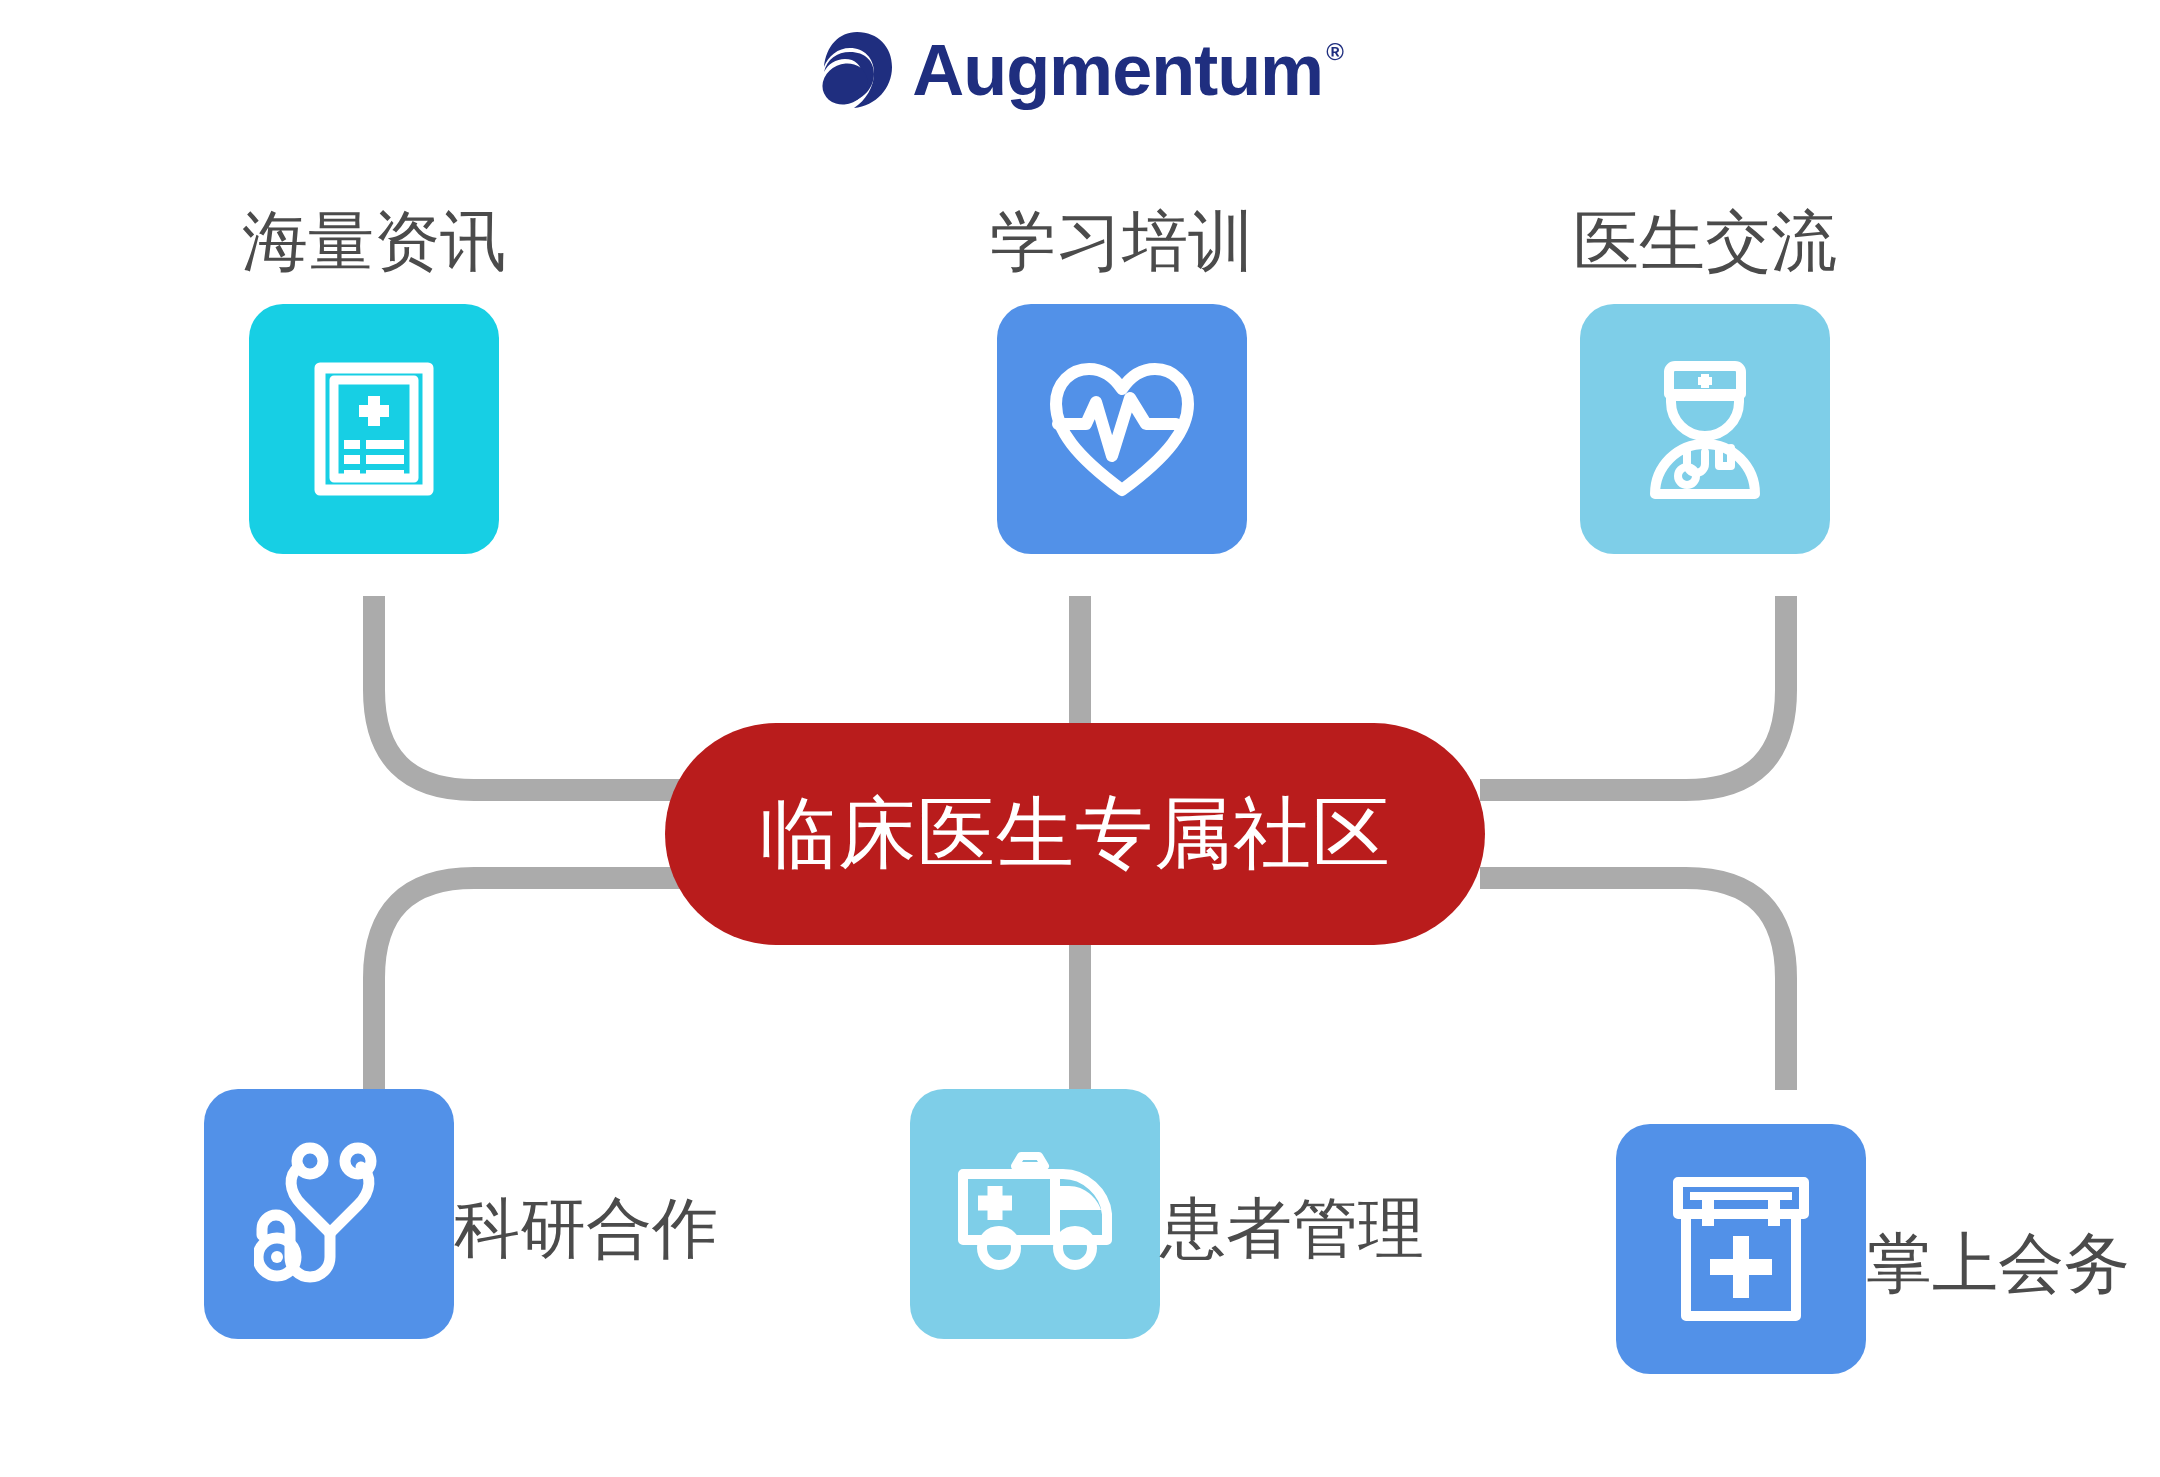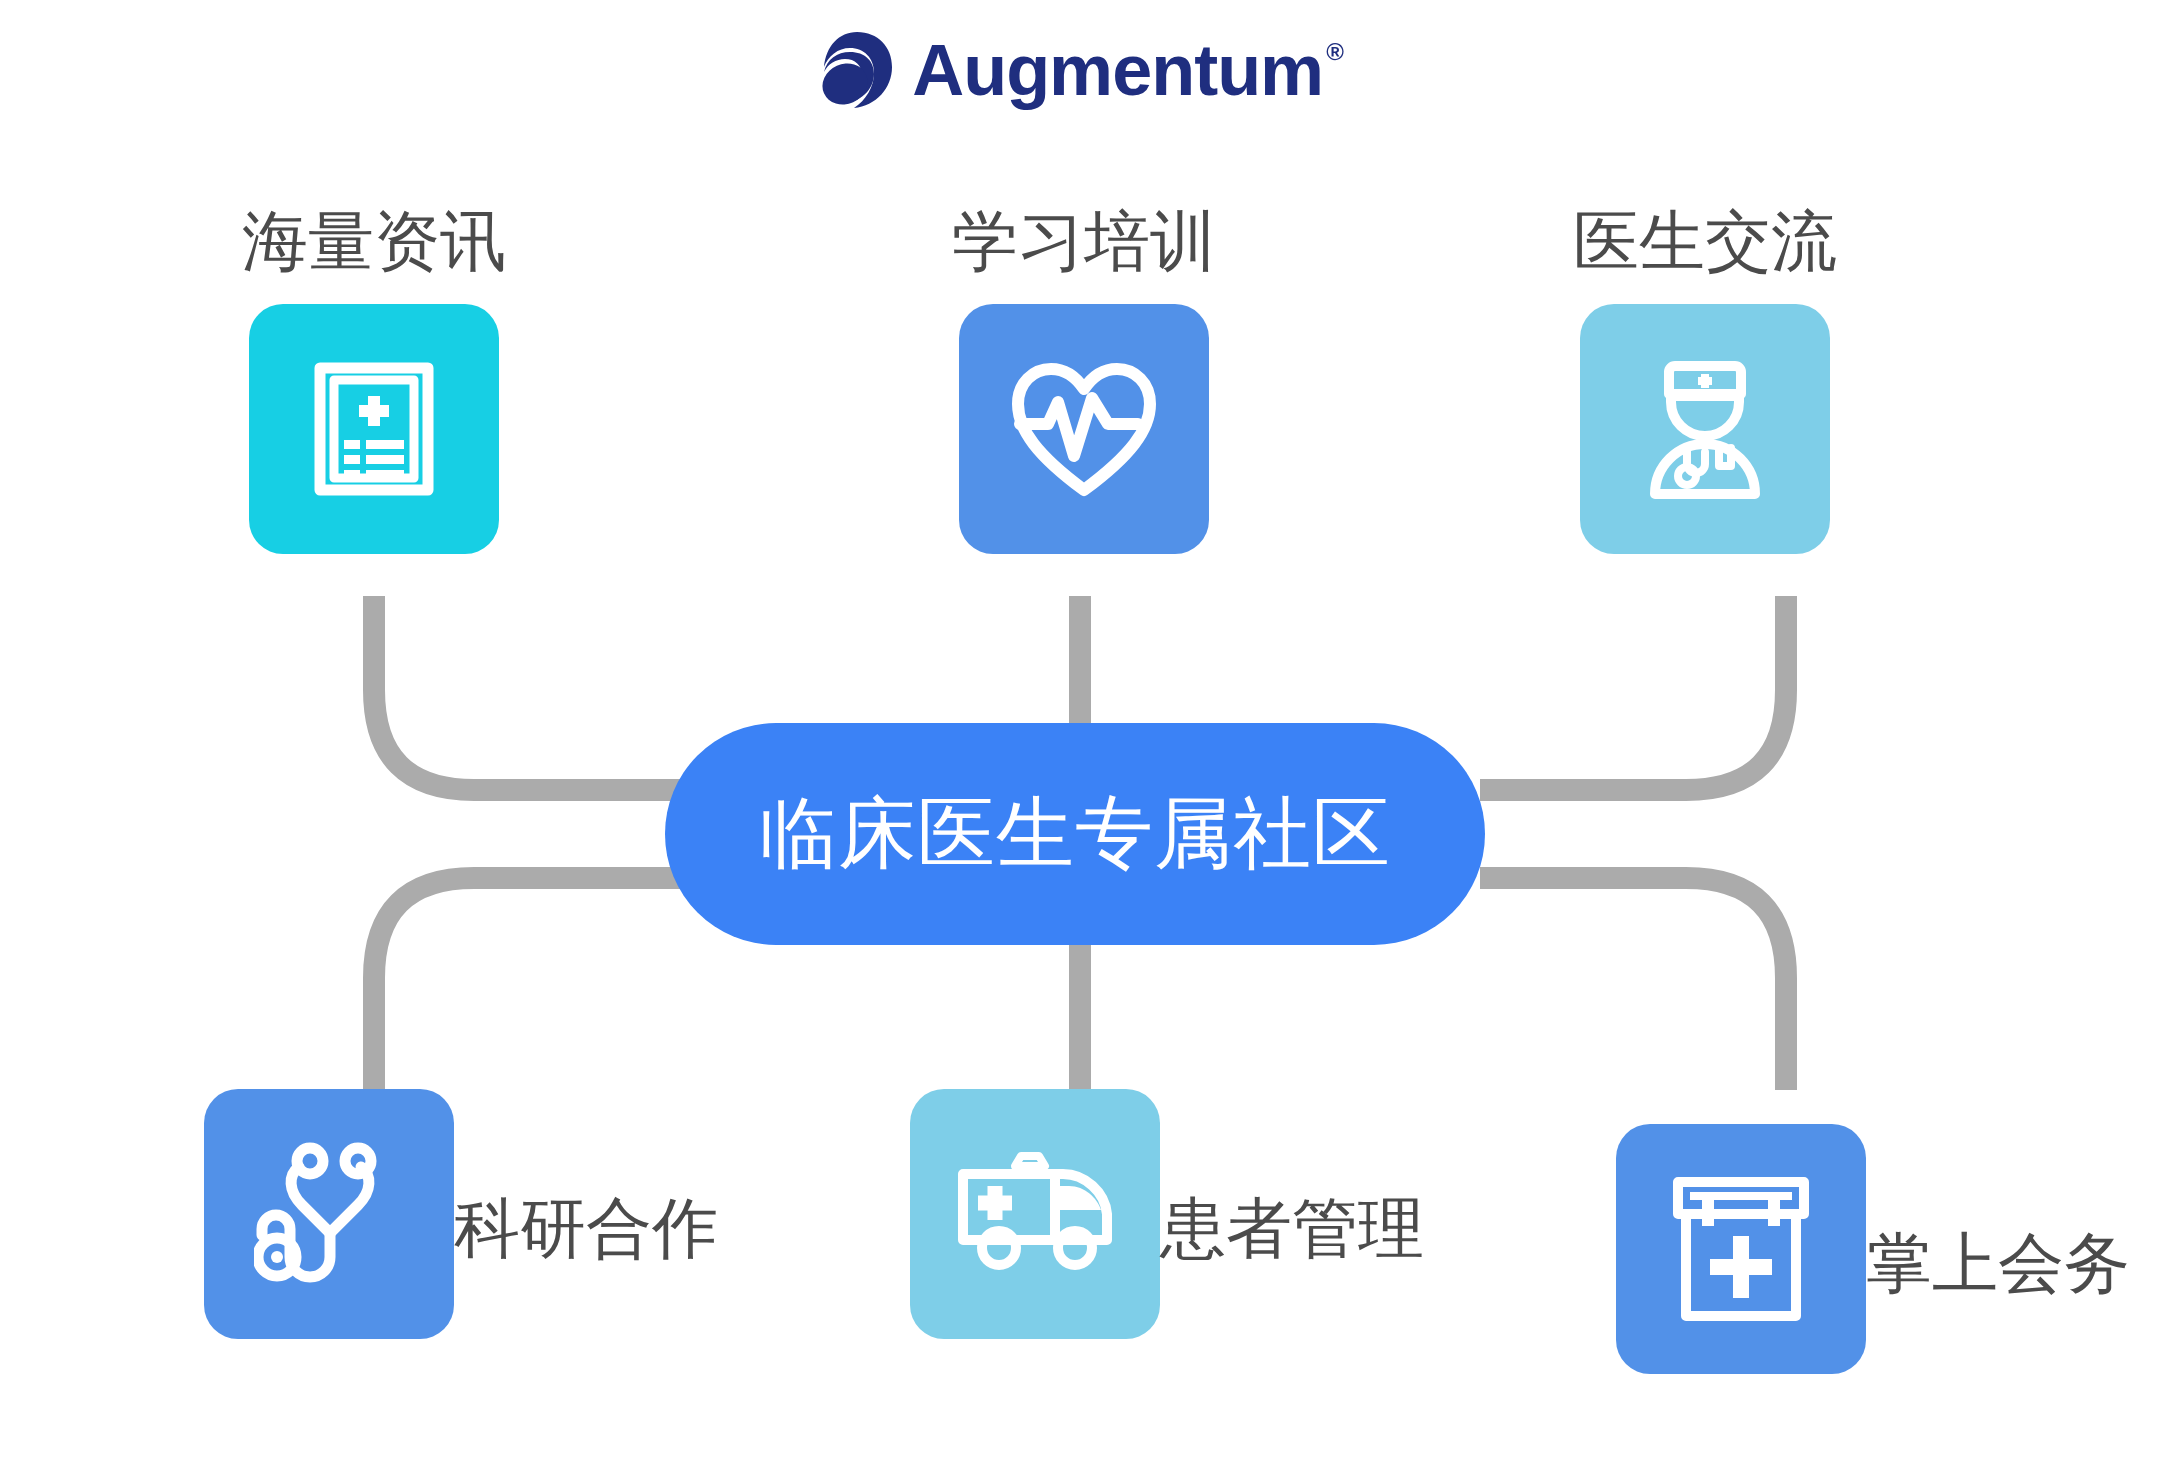--- a/index.html
+++ b/index.html
@@ -166,21 +166,21 @@
         <rect x="38" y="86" width="16" height="9" fill="#ffffff"></rect>
         <rect x="60" y="86" width="38" height="9" fill="#ffffff"></rect>
         <rect x="38" y="101" width="16" height="9" fill="#ffffff"></rect>
         <rect x="60" y="101" width="38" height="9" fill="#ffffff"></rect>
         <rect x="38" y="116" width="16" height="9" fill="#ffffff"></rect>
         <rect x="60" y="116" width="38" height="9" fill="#ffffff"></rect>
       </svg>
     </div>
   </div>
 
-  <div class="node top" style="left:914px; top:207px;text-align:right;">
+  <div class="node top" style="left:952px; top:207px;text-align:right;">
     <div class="node-label">学习培训</div>
     <div class="tile" style="background:#5291E8;">
       <svg width="152" height="142" viewBox="0 0 152 142" aria-hidden="true">
         <path d="M76 132 C30 98 10 72 10 46 C10 25 25 11 43 11 C57 11 68 19 76 31 C84 19 95 11 109 11 C127 11 142 25 142 46 C142 72 122 98 76 132 Z" fill="none" stroke="#ffffff" stroke-width="12" stroke-linejoin="round"></path>
         <path d="M12 66 h28 l10 -22 l16 54 l18 -58 l16 26 h30" fill="none" stroke="#ffffff" stroke-width="12" stroke-linejoin="round" stroke-linecap="round"></path>
       </svg>
     </div>
   </div>
 
   <div class="node top" style="left:1535px; top:207px;">
@@ -195,21 +195,21 @@
 
         <path d="M20 138 a50 50 0 0 1 100 0 z" fill="none" stroke="#ffffff" stroke-width="10" stroke-linejoin="round"></path>
 
         <path d="M52 92 v16 a9 9 0 0 0 18 0 v-12" fill="none" stroke="#ffffff" stroke-width="8" stroke-linecap="round"></path>
         <circle cx="52" cy="120" r="9" fill="none" stroke="#ffffff" stroke-width="8"></circle>
         <path d="M84 92 v18 M96 92 v18 M84 110 h12" fill="none" stroke="#ffffff" stroke-width="8" stroke-linecap="round"></path>
       </svg>
     </div>
   </div>
 
-  <div id="center-node" style="background:#3b82f6;">
+  <div id="center-node" style="background:#b91c1c;">
     <span class="center-label">临床医生专属社区</span>
   </div>
 
   <div class="node bottom" style="left:204px; top:1089px;">
     <div class="tile" style="background:#5291E8;">
       <svg width="150" height="150" viewBox="0 0 150 150" aria-hidden="true">
         <circle cx="56" cy="22" r="13" fill="none" stroke="#ffffff" stroke-width="11"></circle>
         <circle cx="104" cy="22" r="13" fill="none" stroke="#ffffff" stroke-width="11"></circle>
         <path d="M45 28 C34 36 34 52 48 66 L76 94 L104 66 C118 52 118 36 107 28" fill="none" stroke="#ffffff" stroke-width="11" stroke-linejoin="round" stroke-linecap="round"></path>
         <path d="M76 94 v24 a20 20 0 0 1 -40 0 v-28 a14 14 0 0 0 -28 0 v6" fill="none" stroke="#ffffff" stroke-width="11" stroke-linejoin="round" stroke-linecap="round"></path>

